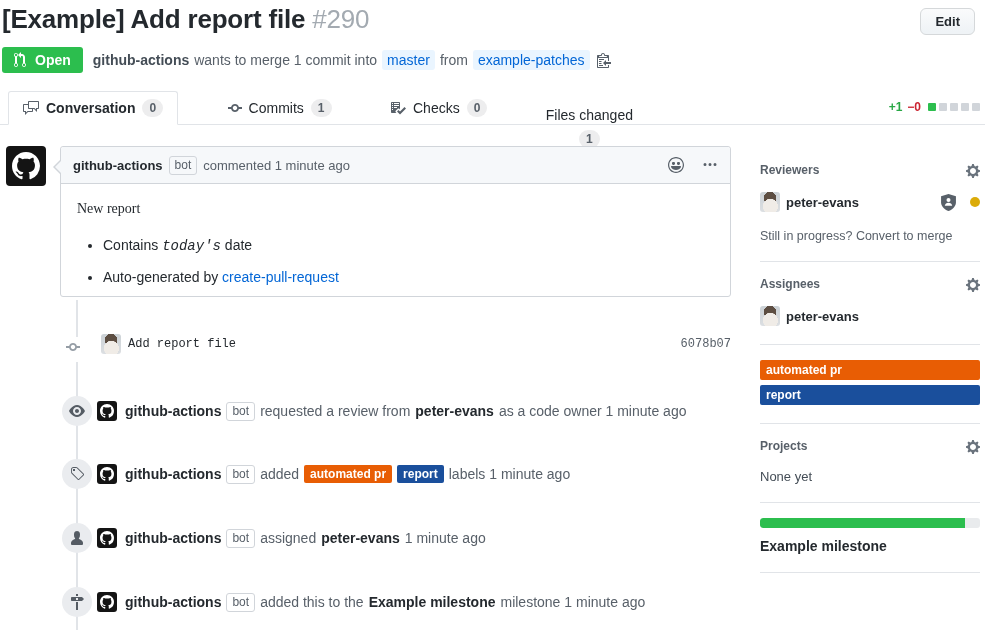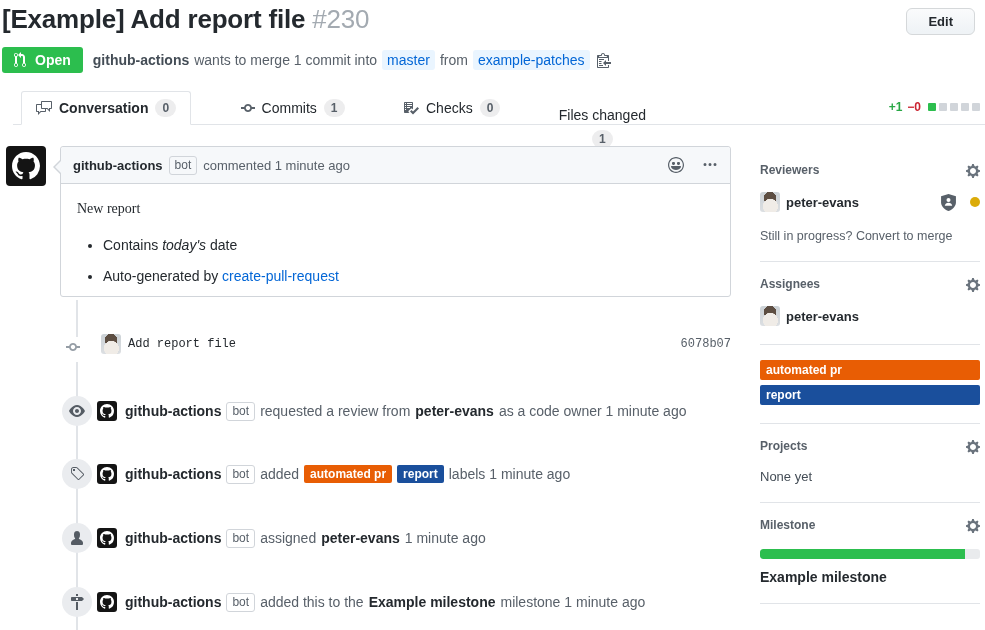--- a/index.html
+++ b/index.html
@@ -5,41 +5,41 @@
   * { box-sizing: border-box; }
   html,body { margin:0; padding:0; background:#fff; }
   .page {
     position:relative; width:985px; height:630px; overflow:hidden;
     font-family:"Liberation Sans","DejaVu Sans",sans-serif; color:#24292e; background:#fff;
   }
   
   .pr-title { position:absolute; top:4px; left:2px; margin:0; font-size:26px; font-weight:600; letter-spacing:-0.2px; }
   .pr-title .num { color:#a3aab1; font-weight:400; }
   .btn-edit {
-    position:absolute; top:8px; right:10px; padding:5px 21px;
+    position:absolute; top:8px; right:10px; padding:5px 14px;
     font-family:inherit; font-size:13px; font-weight:600; color:#24292e;
     background:linear-gradient(-180deg,#fafbfc,#eff3f6 90%);
     border:1px solid #d5d8da; border-radius:6px; cursor:pointer;
   }
   .meta-row { position:absolute; top:47px; left:2px; display:flex; align-items:center; gap:10px; font-size:14px; }
   .state-badge {
     display:inline-flex; align-items:center; gap:9px; padding:5px 12px;
     background:#2cbe4e; color:#fff; font-weight:600; font-size:14px; border-radius:3px;
   }
   .state-badge svg { fill:#fff; }
   .meta-text { color:#586069; display:flex; align-items:center; flex-wrap:nowrap; }
   .meta-text > * { margin-right:5px; }
   .meta-text .author { font-weight:700; color:#444d56; }
   .branch {
     font-family:Liberation Sans, sans-serif; font-size:14px;
     color:#0366d6; background:#eaf5ff; padding:2px 5px; border-radius:3px; cursor:pointer;
   }
   .copy-icon { fill:#586069; cursor:pointer; margin-left:2px; }
   
-  .tabnav { position:absolute; top:91px; left:13px; right:0; height:34px; border-bottom:1px solid #e1e4e8; padding-left:8px; }
+  .tabnav { position:absolute; top:91px; left:0; right:0; height:34px; border-bottom:1px solid #e1e4e8; padding-left:8px; }
   .tab {
     display:inline-flex; align-items:center; gap:7px; padding:8px 14px; height:34px;
     font-size:14px; color:#24292e; text-decoration:none; cursor:pointer;
     border:1px solid transparent; border-radius:3px 3px 0 0; vertical-align:top;
   }
   .tab svg { fill:#586069; }
   .tab.active { background:#fff; border-color:#e1e4e8; border-bottom-color:#fff; font-weight:600; }
   .tab .counter {
     font-size:12px; font-weight:600; color:#586069; background:rgba(27,31,35,0.08);
     border-radius:10px; padding:1px 7px; line-height:16px;
@@ -73,21 +73,21 @@
     font-size:12px; color:#586069; border:1px solid #d1d5da; border-radius:3px;
     padding:0 5px; line-height:17px; background:transparent;
   }
   .comment-head .spacer { flex:1; }
   .comment-head .hicon { fill:#586069; cursor:pointer; margin-left:12px; }
   .comment-body { padding:14px 16px; font-size:14px; line-height:1.5; }
   .comment-body p { margin:0 0 16px 0;font-family:Liberation Serif, serif; }
   .comment-body ul { margin:0; padding-left:26px; }
   .comment-body li { margin-bottom:10px; }
   .comment-body .lnk { color:#0366d6; text-decoration:none; cursor:pointer; }
-  .comment-body .it { font-style:italic; }
+  .comment-body .it { font-style:italic;font-family:Liberation Mono, monospace; }
   
   .commit-row { position:absolute; left:0; top:333px; width:735px; height:26px; }
   .commit-row .cicon { position:absolute; left:66px; top:4px; background:#fff; padding:2px 0 3px 0; }
   .commit-row .cicon svg { fill:#959da5; }
   .commit-row .cavatar { position:absolute; left:101px; top:1px; }
   .commit-row .cmsg {
     position:absolute; left:128px; top:4px;
     font-family:"Liberation Mono","DejaVu Sans Mono",monospace; font-size:12px; color:#24292e; cursor:pointer;
   }
   .commit-row .csha {
@@ -137,21 +137,21 @@
   .progress .fill { height:100%; background:#2cbe4e; border-radius:3px 0 0 3px; }
   .mile-name { margin-top:10px; font-weight:700; color:#24292e; font-size:14px; cursor:pointer; }
 </style>
 </head>
 <body>
 
 <div class="page">
 
   <h1 class="pr-title">
     <span>[Example] Add report file</span>
-    <span class="num">#230</span>
+    <span class="num">#290</span>
   </h1>
   <button class="btn-edit">Edit</button>
 
   <div class="meta-row">
     <span class="state-badge">
       <svg width="12" height="16" viewBox="0 0 12 16">
           <path d="M11 11.28V5c-.03-.78-.34-1.47-.94-2.06C9.46 2.35 8.78 2.03 8 2H7V0L4 3l3 3V4h1c.27.02.48.11.69.31.21.2.3.42.31.69v6.28A1.993 1.993 0 0 0 10 15a1.993 1.993 0 0 0 1-3.72zm-1 2.92c-.66 0-1.2-.55-1.2-1.2 0-.65.55-1.2 1.2-1.2.65 0 1.2.55 1.2 1.2 0 .65-.55 1.2-1.2 1.2zM4 3c0-1.11-.89-2-2-2a1.993 1.993 0 0 0-1 3.72v6.56A1.993 1.993 0 0 0 2 15a1.993 1.993 0 0 0 1-3.72V4.72c.59-.34 1-.98 1-1.72zm-.8 10c0 .66-.55 1.2-1.2 1.2-.65 0-1.2-.55-1.2-1.2 0-.65.55-1.2 1.2-1.2.65 0 1.2.55 1.2 1.2zM2 4.2C1.34 4.2.8 3.65.8 3c0-.65.55-1.2 1.2-1.2.65 0 1.2.55 1.2 1.2 0 .65-.55 1.2-1.2 1.2z"></path>
         </svg>
       <span>Open</span>
     </span>
@@ -366,26 +366,20 @@
       <div class="side-head">
         <span>Projects</span>
         <svg width="14" height="16" viewBox="0 0 14 16">
             <path d="M14 8.77v-1.6l-1.94-.64-.45-1.09.88-1.84-1.13-1.13-1.81.91-1.09-.45-.69-1.92h-1.6l-.63 1.94-1.11.45-1.84-.88-1.13 1.13.91 1.81-.45 1.09L0 7.23v1.59l1.94.64.45 1.09-.88 1.84 1.13 1.13 1.81-.91 1.09.45.69 1.92h1.59l.63-1.94 1.11-.45 1.84.88 1.13-1.13-.92-1.81.47-1.09L14 8.75v.02zM7 11c-1.66 0-3-1.34-3-3s1.34-3 3-3 3 1.34 3 3-1.34 3-3 3z"></path>
           </svg>
       </div>
       <div class="side-empty">None yet</div>
     </div>
 
     <div class="side-sec">
-      <div class="side-head">
-        <span>Milestone</span>
-        <svg width="14" height="16" viewBox="0 0 14 16">
-            <path d="M14 8.77v-1.6l-1.94-.64-.45-1.09.88-1.84-1.13-1.13-1.81.91-1.09-.45-.69-1.92h-1.6l-.63 1.94-1.11.45-1.84-.88-1.13 1.13.91 1.81-.45 1.09L0 7.23v1.59l1.94.64.45 1.09-.88 1.84 1.13 1.13 1.81-.91 1.09.45.69 1.92h1.59l.63-1.94 1.11-.45 1.84.88 1.13-1.13-.92-1.81.47-1.09L14 8.75v.02zM7 11c-1.66 0-3-1.34-3-3s1.34-3 3-3 3 1.34 3 3-1.34 3-3 3z"></path>
-          </svg>
-      </div>
       <div class="progress">
         <div class="fill" style="width: 93%;"></div>
       </div>
       <div class="mile-name">Example milestone</div>
     </div>
   </aside>
 
 </div>
 
 </body></html>

